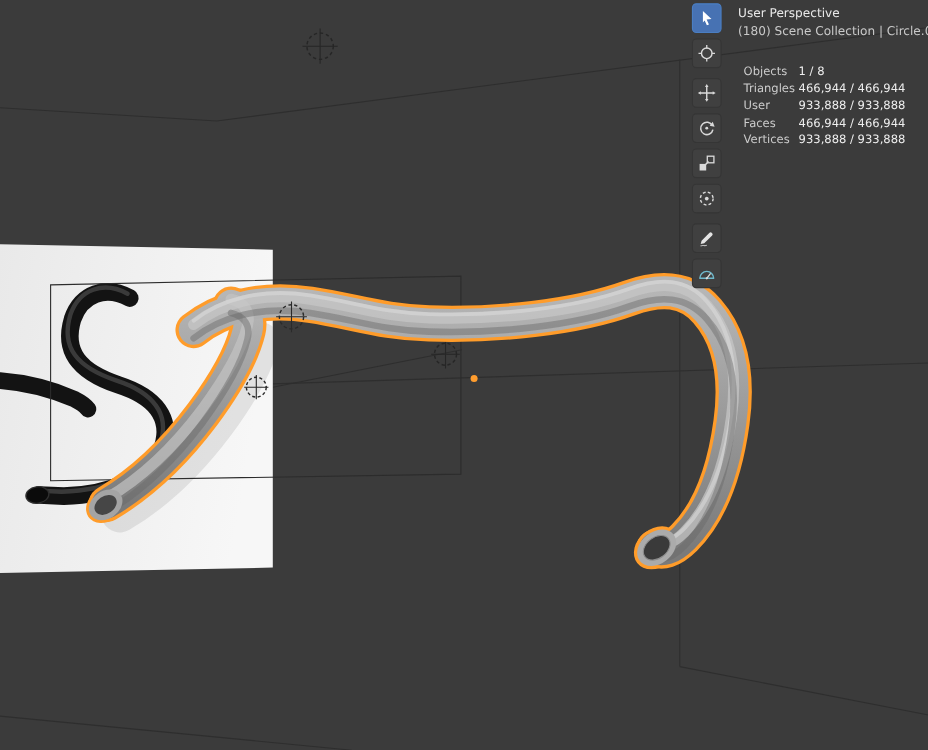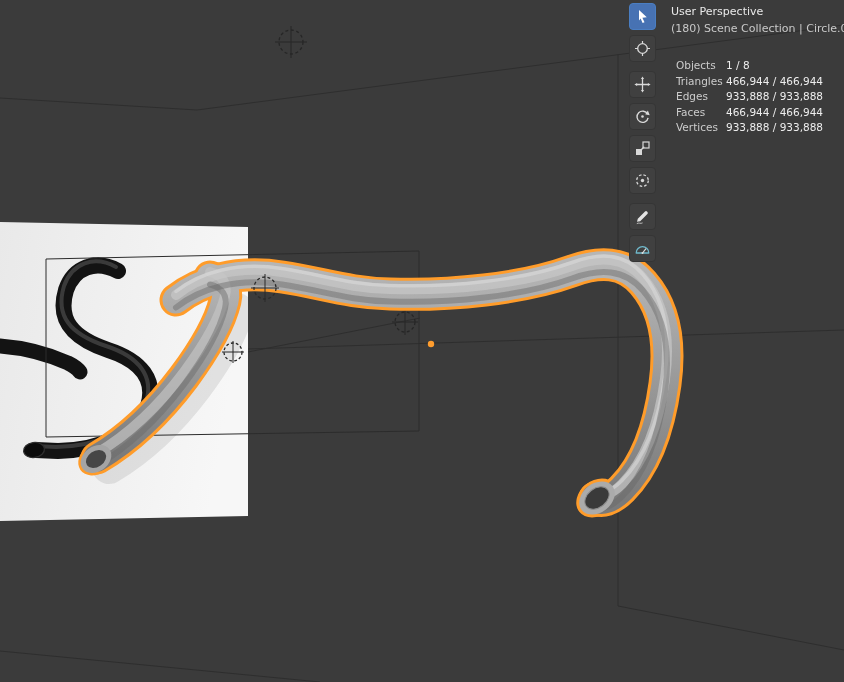--- a/index.html
+++ b/index.html
@@ -224,21 +224,21 @@
 <div class="hud-stats">
   <div class="stat-row">
     <span class="stat-label">Objects</span>
     <span class="stat-value">1 / 8</span>
   </div>
   <div class="stat-row">
     <span class="stat-label">Triangles</span>
     <span class="stat-value">466,944 / 466,944</span>
   </div>
   <div class="stat-row">
-    <span class="stat-label">Edges</span>
+    <span class="stat-label">User</span>
     <span class="stat-value">933,888 / 933,888</span>
   </div>
   <div class="stat-row">
     <span class="stat-label">Faces</span>
     <span class="stat-value">466,944 / 466,944</span>
   </div>
   <div class="stat-row">
     <span class="stat-label">Vertices</span>
     <span class="stat-value">933,888 / 933,888</span>
   </div>

